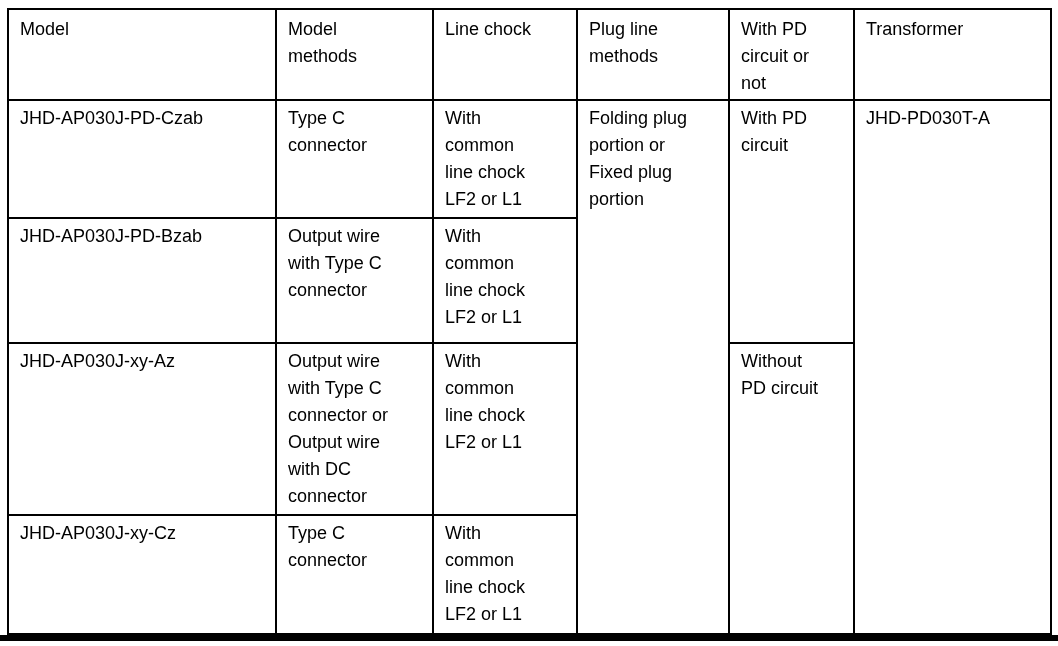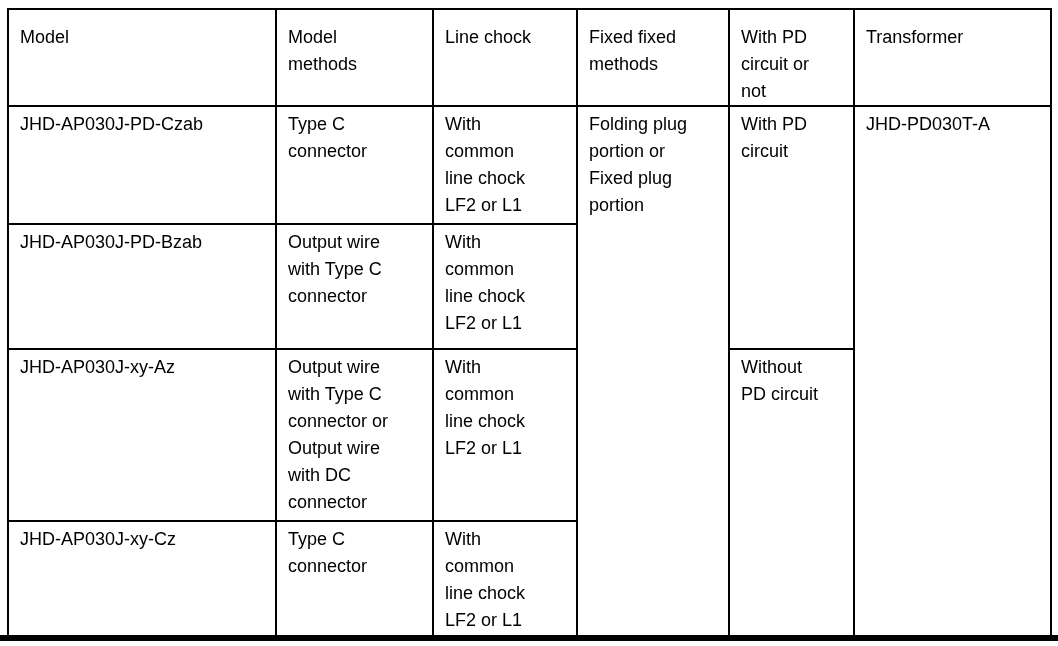--- a/index.html
+++ b/index.html
@@ -30,21 +30,21 @@
     text-align: left;
     font-weight: normal;
     font-size: 18px;
     line-height: 27px;
     padding: 4px 8px 0 11px;
     white-space: pre-line;
     overflow: hidden;
     background: #ffffff;
   }
   .spec-table thead th {
-    padding-top: 14px;
+    padding-top: 6px;
   }
   .page-bottom-rule {
     position: absolute;
     left: 0;
     top: 635px;
     width: 1058px;
     height: 6px;
     background: #000000;
   }
 </style>
@@ -59,21 +59,21 @@
     <col style="width:152px">
     <col style="width:125px">
     <col style="width:197px">
   </colgroup>
   <thead>
     <tr style="height:91px">
       <th>Model</th>
       <th>Model
 methods</th>
       <th>Line chock</th>
-      <th>Fixed fixed
+      <th>Plug line
 methods</th>
       <th>With PD
 circuit or
 not</th>
       <th>Transformer</th>
     </tr>
   </thead>
   <tbody>
     <tr style="height:118px">
       <td>JHD-AP030J-PD-Czab</td>

